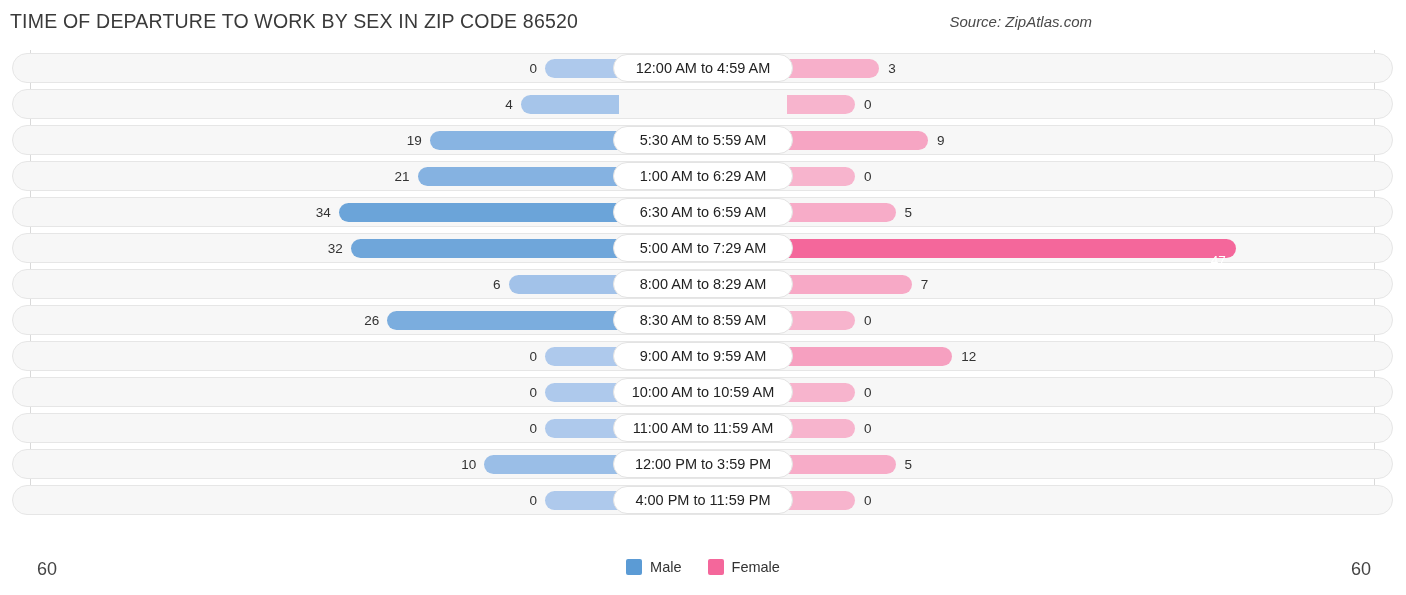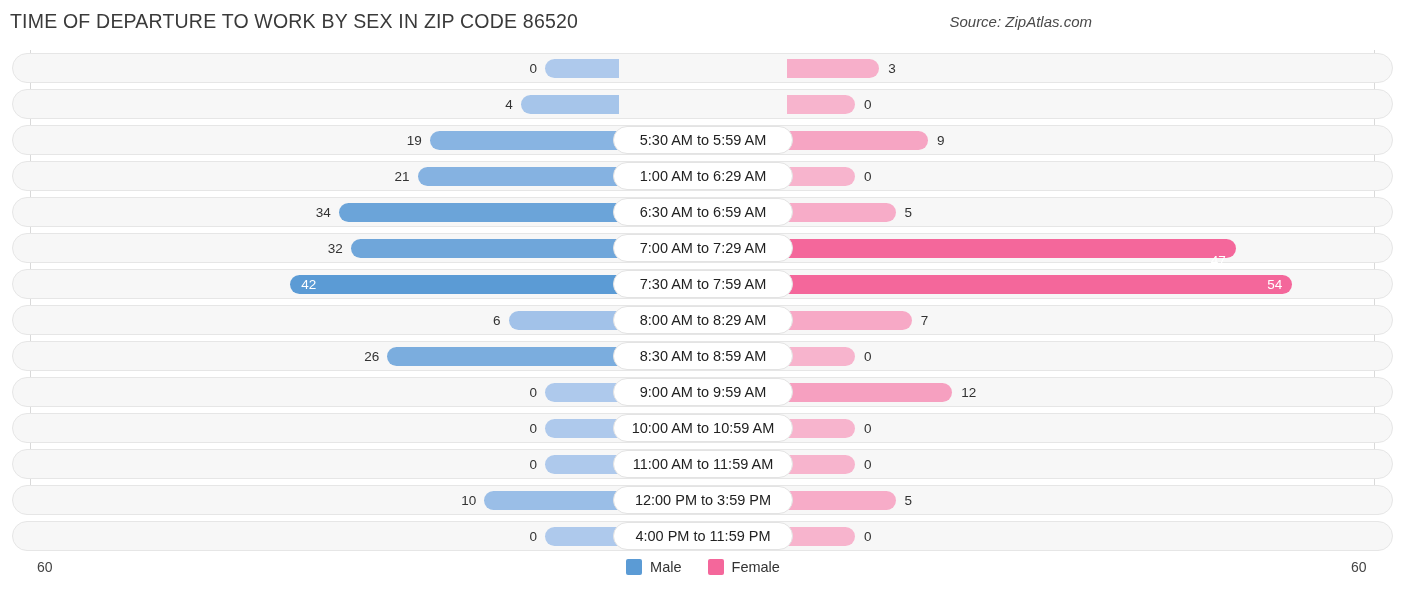--- a/index.html
+++ b/index.html
@@ -106,21 +106,21 @@
   
   #footer {
     position: absolute;
     left: 0; bottom: 0;
     width: 1406px;
     height: 46px;
   }
   .axis-tick {
     position: absolute;
     top: 10px;
-    font-size: 14px;
+    font-size: 18px;
     color: #444;
   }
   #tick-left  { left: 37px; }
   #tick-right { left: 1351px; }
 
   #legend {
     position: absolute;
     left: 0; right: 0;
     top: 10px;
     display: flex;
@@ -148,20 +148,21 @@
   <div id="plot">
     <div class="axis-line" id="axis-left"></div>
     <div class="axis-line" id="axis-right"></div>
     <div id="rows-container">
         <div class="row">
           <div class="track"></div>
           <div class="bar male" style="left: 545px; width: 74px; background: rgb(174, 201, 236);"></div>
           <div class="val male-out" style="left: 499px; width: 38px;">0</div>
           <div class="bar female" style="left: 787px; width: 92.3px; background: rgb(247, 175, 202);"></div>
           <div class="val female-out" style="left: 888.3px; width: 40px;">3</div>
+          <div class="pill">12:00 AM to 4:59 AM</div>
         </div>
         <div class="row">
           <div class="track"></div>
           <div class="bar male" style="left: 520.733px; width: 98.2667px; background: rgb(166, 197, 234);"></div>
           <div class="val male-out" style="left: 474.733px; width: 38px;">4</div>
           <div class="bar female" style="left: 787px; width: 68px; background: rgb(247, 180, 205);"></div>
           <div class="val female-out" style="left: 864px; width: 40px;">0</div>
         </div>
         <div class="row">
           <div class="track"></div>
@@ -186,29 +187,21 @@
           <div class="bar female" style="left: 787px; width: 108.5px; background: rgb(247, 172, 200);"></div>
           <div class="val female-out" style="left: 904.5px; width: 40px;">5</div>
           <div class="pill">6:30 AM to 6:59 AM</div>
         </div>
         <div class="row">
           <div class="track"></div>
           <div class="bar male" style="left: 350.867px; width: 268.133px; background: rgb(111, 166, 218);"></div>
           <div class="val male-out" style="left: 304.867px; width: 38px;">32</div>
           <div class="bar female" style="left: 787px; width: 448.7px; background: rgb(244, 103, 155);"></div>
           <div class="val inside" style="left: 1201.7px; width: 24px; text-align: right; margin-top: 12px;">47</div>
-          <div class="pill">7:00 AM to 7:29 AM</div>
-        </div>
-        <div class="row">
-          <div class="track"></div>
-          <div class="bar male" style="left: 290.2px; width: 328.8px; background: rgb(91, 155, 213);"></div>
-          <div class="val inside" style="left: 301.2px;">42</div>
-          <div class="bar female" style="left: 787px; width: 505.4px; background: rgb(244, 103, 155);"></div>
-          <div class="val inside" style="left: 1258.4px; width: 24px; text-align: right;">54</div>
-          <div class="pill">7:30 AM to 7:59 AM</div>
+          <div class="pill">5:00 AM to 7:29 AM</div>
         </div>
         <div class="row">
           <div class="track"></div>
           <div class="bar male" style="left: 508.6px; width: 110.4px; background: rgb(162, 194, 233);"></div>
           <div class="val male-out" style="left: 462.6px; width: 38px;">6</div>
           <div class="bar female" style="left: 787px; width: 124.7px; background: rgb(247, 169, 198);"></div>
           <div class="val female-out" style="left: 920.7px; width: 40px;">7</div>
           <div class="pill">8:00 AM to 8:29 AM</div>
         </div>
         <div class="row">

